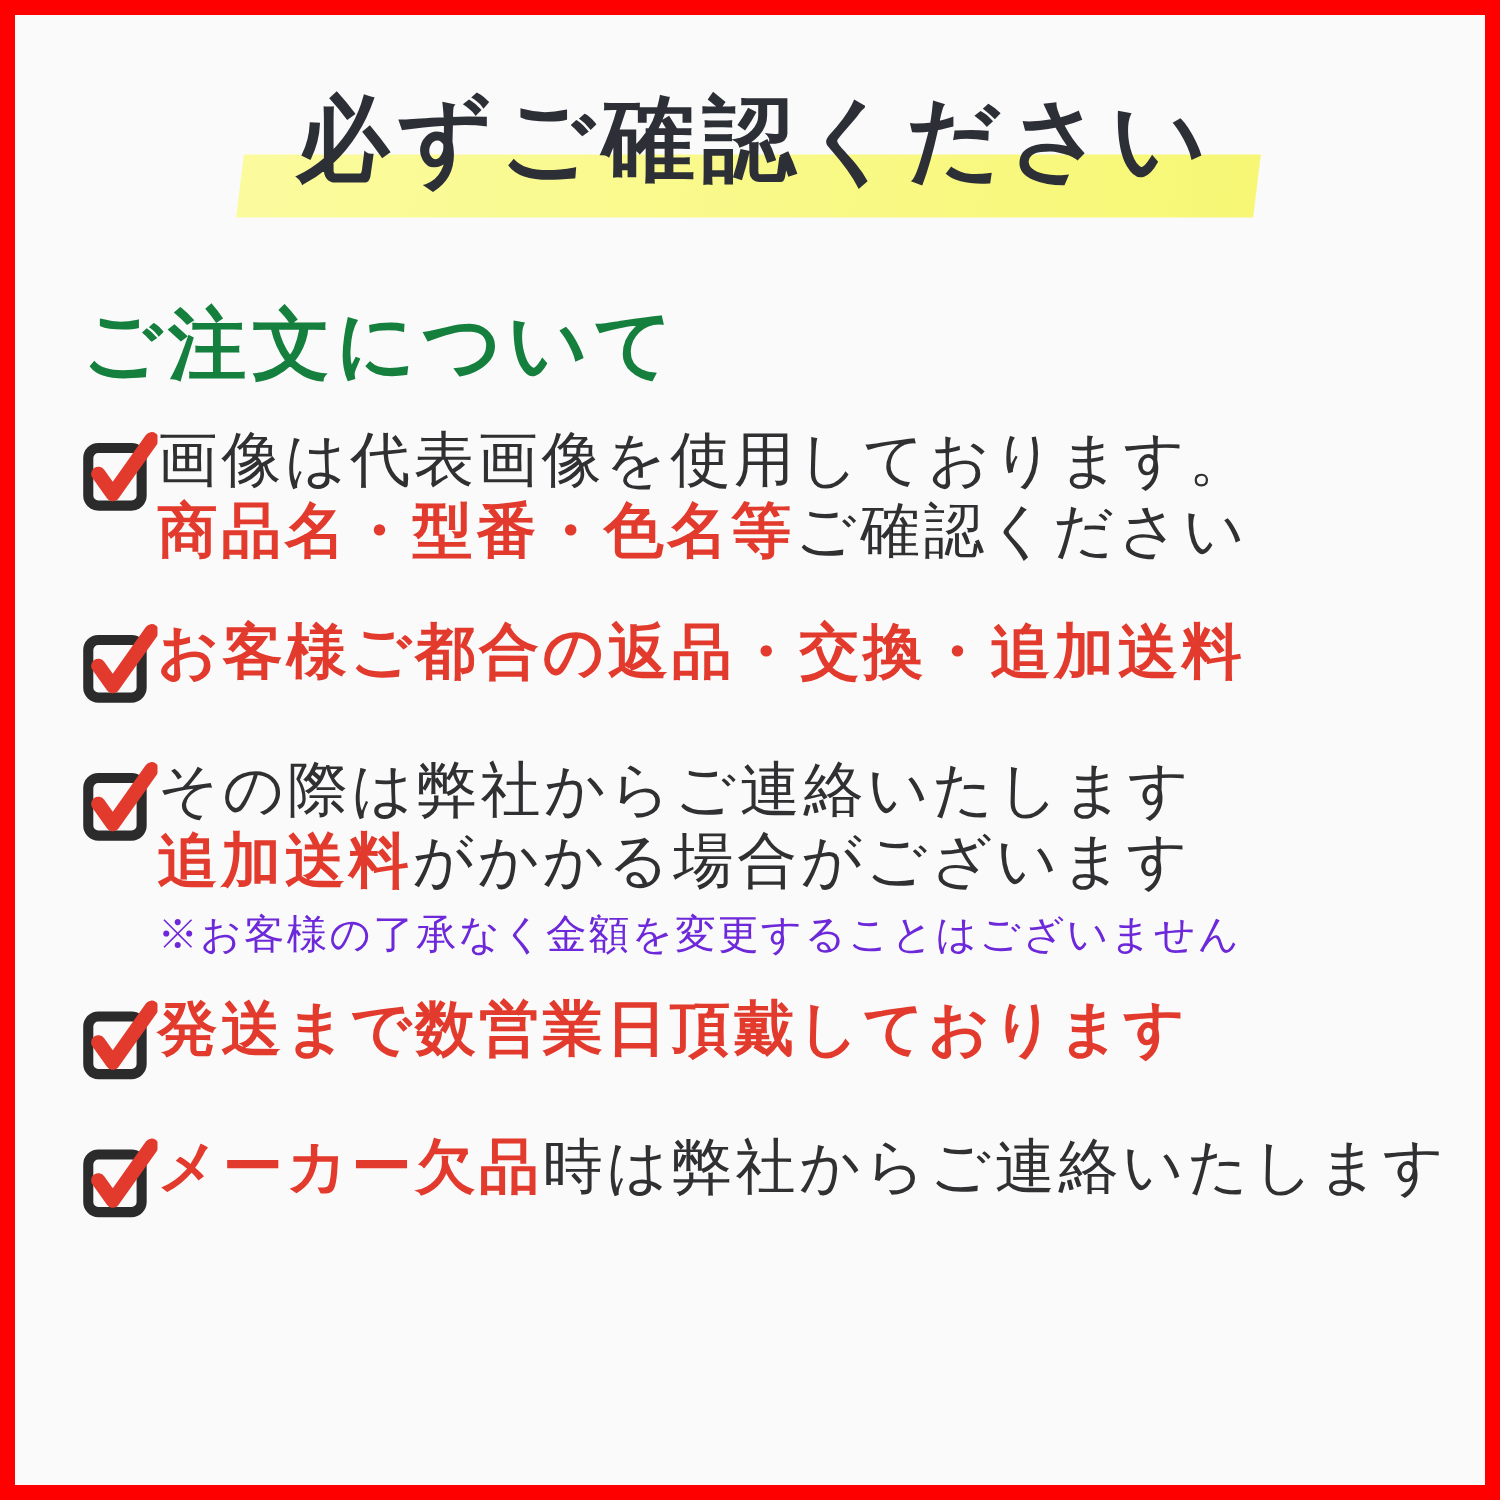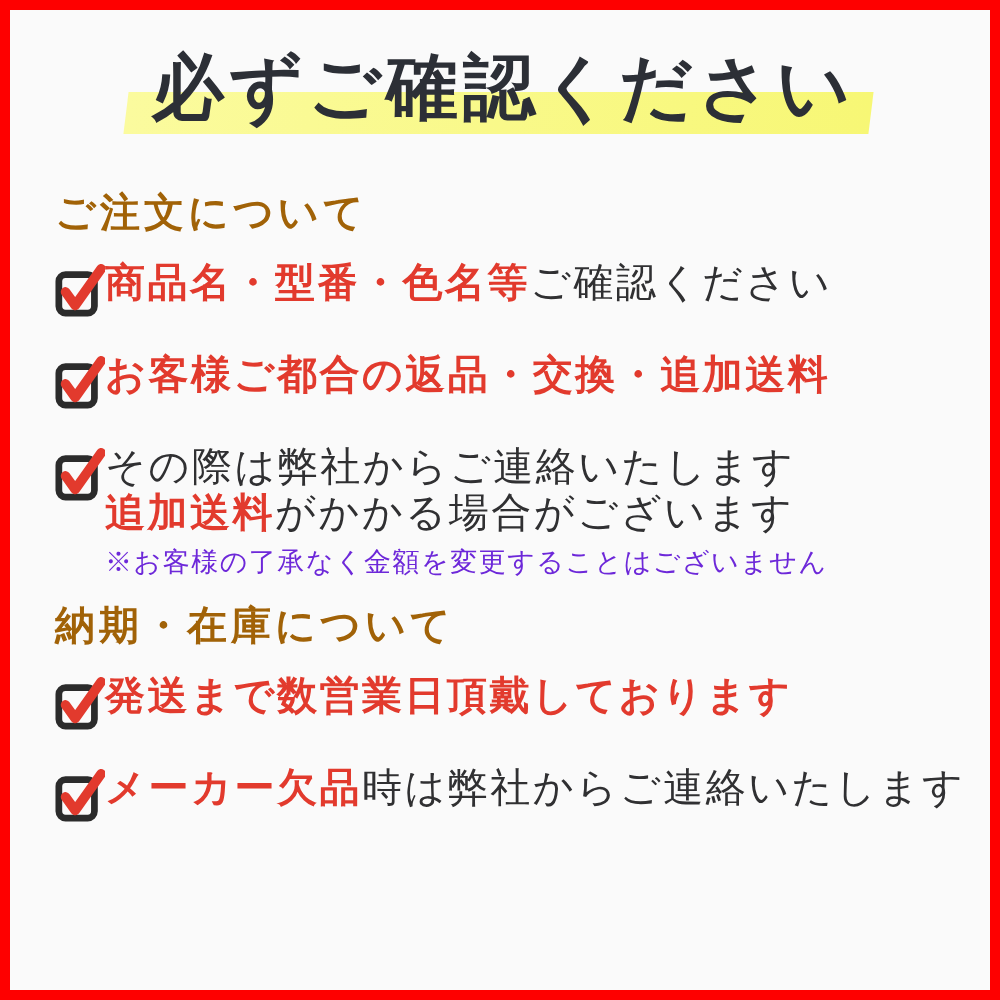--- a/index.html
+++ b/index.html
@@ -24,28 +24,28 @@
   .title-row{text-align:center;margin:0 0 50px 0;}
   .title-wrap{position:relative;display:inline-block;}
   .band{
     position:absolute;left:-22px;right:-12px;bottom:6px;height:42px;
     background:linear-gradient(90deg,#fbfb9e,#f7f775);
     transform:skewX(-7deg);
     z-index:0;
   }
   h1{
     position:relative;z-index:1;
-    margin:4px;font-size:72px;font-weight:700;
+    margin:16px;font-size:62px;font-weight:700;
     letter-spacing:5px;color:#2c2f36;line-height:1.3;
     white-space:nowrap;
   }
   h2{
     margin:0 0 24px 0;
-    font-size:40px;font-weight:700;
-    letter-spacing:4px;color:#a16207;line-height:1.15;
+    font-size:52px;font-weight:700;
+    letter-spacing:4px;color:#15803d;line-height:1.15;
   }
   .sec2 h2{margin-top:4px;}
   
   .item{display:flex;align-items:flex-start;margin:0 0 34px 0;}
   .cbx{flex:0 0 50px;width:50px;height:56px;margin-top:2px;}
   .lines{font-size:40px;line-height:1.17;letter-spacing:2.5px;color:#303032;}
   .lines p{margin:0;white-space:nowrap;}
   .red{color:#e23a2d;font-weight:700;margin-top:40px;}
   .note{
     font-size:27px;letter-spacing:1.5px;color:#6d28d9;
@@ -72,20 +72,21 @@
     <h2>ご注文について</h2>
 
     <div class="item">
       <span class="cbx">
         <svg width="50" height="56" viewBox="0 0 52 58">
           <rect x="4" y="13" width="37" height="40" rx="7" fill="none" stroke="#2b2b2b" stroke-width="7"></rect>
           <path d="M11 31 L21 45 L48 7" fill="none" stroke="#e23a2d" stroke-width="10" stroke-linecap="round" stroke-linejoin="round"></path>
         </svg>
       </span>
       <div class="lines">
+        <p><span>画像は代表画像を使用しております。</span></p>
         <p><span class="red">商品名・型番・色名等</span><span>ご確認ください</span></p>
       </div>
     </div>
 
     <div class="item">
       <span class="cbx">
         <svg width="50" height="56" viewBox="0 0 52 58">
           <rect x="4" y="13" width="37" height="40" rx="7" fill="none" stroke="#2b2b2b" stroke-width="7"></rect>
           <path d="M11 31 L21 45 L48 7" fill="none" stroke="#e23a2d" stroke-width="10" stroke-linecap="round" stroke-linejoin="round"></path>
         </svg>
@@ -104,21 +105,20 @@
       </span>
       <div class="lines">
         <p><span>その際は弊社からご連絡いたします</span></p>
         <p><span class="red">追加送料</span><span>がかかる場合がございます</span></p>
         <div class="note">※お客様の了承なく金額を変更することはございません</div>
       </div>
     </div>
   </section>
 
   <section class="sec2">
-    <h2>納期・在庫について</h2>
 
     <div class="item">
       <span class="cbx">
         <svg width="50" height="56" viewBox="0 0 52 58">
           <rect x="4" y="13" width="37" height="40" rx="7" fill="none" stroke="#2b2b2b" stroke-width="7"></rect>
           <path d="M11 31 L21 45 L48 7" fill="none" stroke="#e23a2d" stroke-width="10" stroke-linecap="round" stroke-linejoin="round"></path>
         </svg>
       </span>
       <div class="lines">
         <p><span class="red">発送まで数営業日頂戴しております</span></p>

